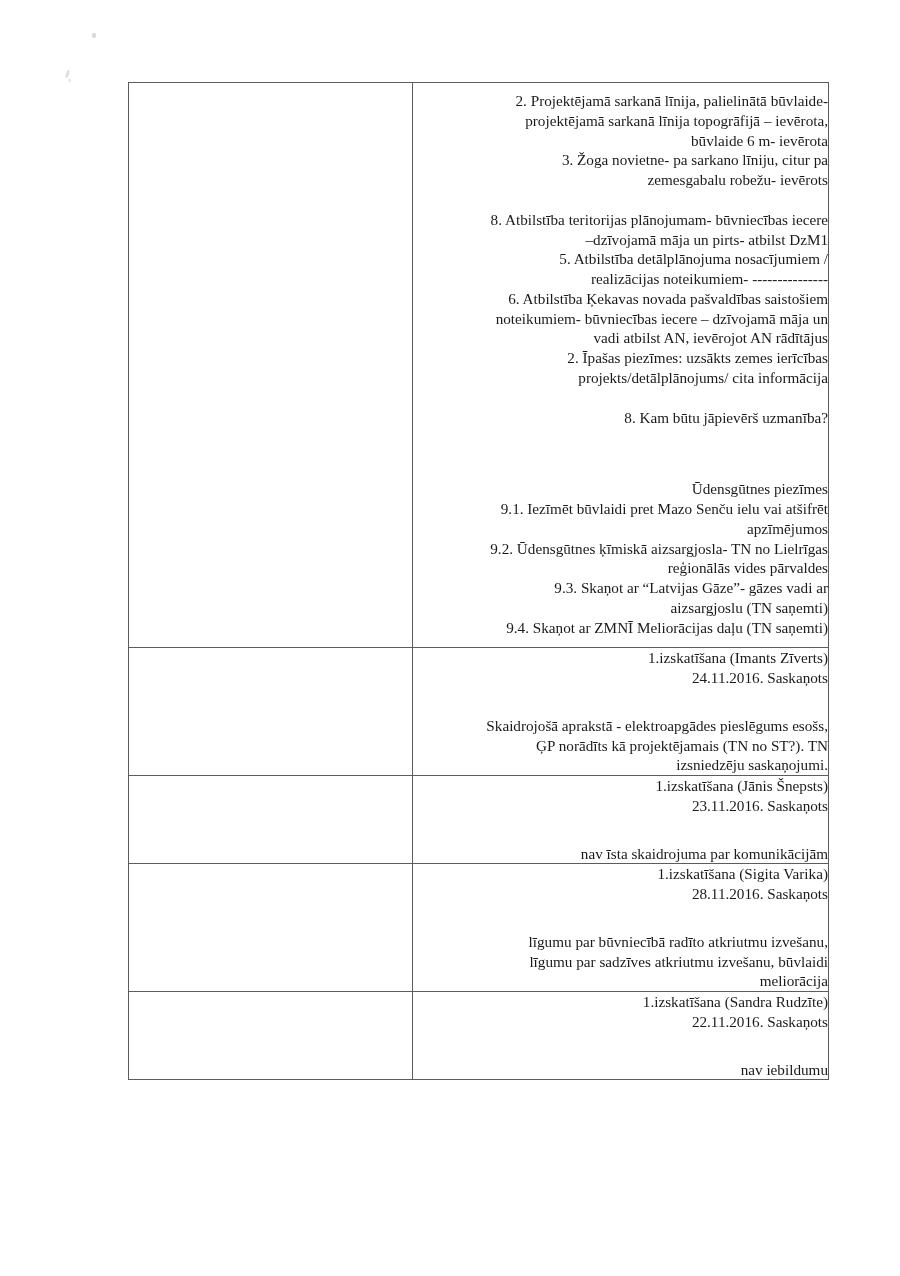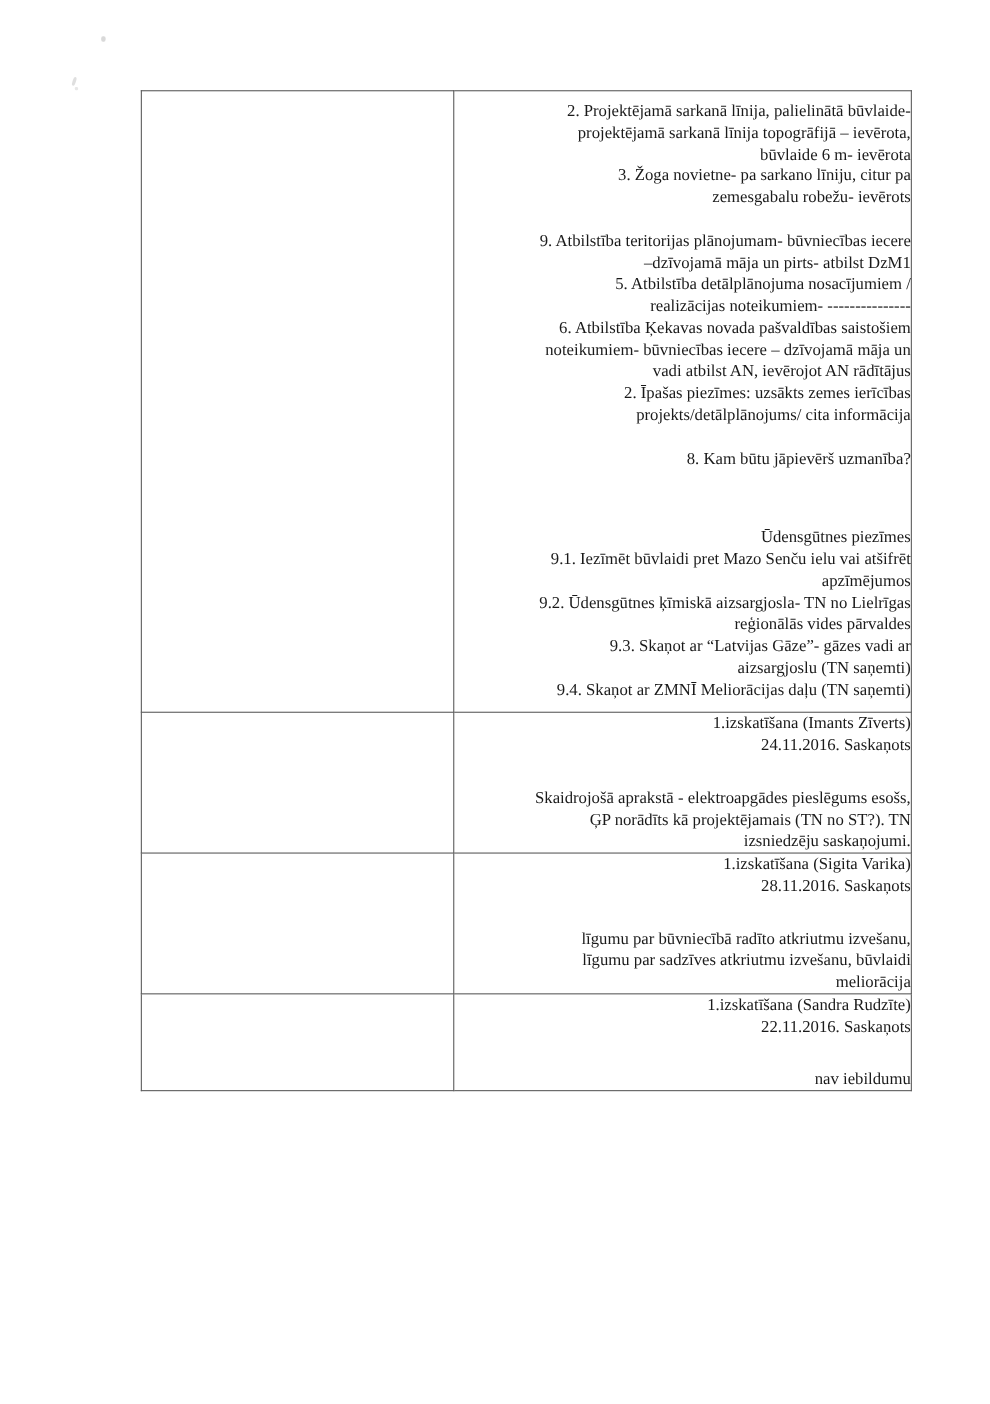--- a/index.html
+++ b/index.html
@@ -86,21 +86,21 @@
           <p class="line indent">2. Projektējamā sarkanā līnija, palielinātā būvlaide-</p>
           <p class="line">projektējamā sarkanā līnija topogrāfijā – ievērota,</p>
           <p class="line">būvlaide 6 m- ievērota</p>
           <p class="line indent">3. Žoga novietne- pa sarkano līniju, citur pa</p>
           <p class="line">zemesgabalu robežu- ievērots</p>
         </div>
 
         <div class="gap-md"></div>
 
         <div class="block">
-          <p class="line indent">9. Atbilstība teritorijas plānojumam- būvniecības iecere</p>
+          <p class="line indent">8. Atbilstība teritorijas plānojumam- būvniecības iecere</p>
           <p class="line">–dzīvojamā māja un pirts- atbilst DzM1</p>
           <p class="line indent">5. Atbilstība detālplānojuma nosacījumiem /</p>
           <p class="line">realizācijas noteikumiem- ---------------</p>
           <p class="line indent">6. Atbilstība Ķekavas novada pašvaldības saistošiem</p>
           <p class="line">noteikumiem- būvniecības iecere – dzīvojamā māja un</p>
           <p class="line">vadi atbilst AN, ievērojot AN rādītājus</p>
           <p class="line indent">2. Īpašas piezīmes: uzsākts zemes ierīcības</p>
           <p class="line">projekts/detālplānojums/ cita informācija</p>
         </div>
 
@@ -134,20 +134,33 @@
         </div>
         <div class="gap-xl"></div>
         <div class="block">
           <p class="line">Skaidrojošā aprakstā - elektroapgādes pieslēgums esošs,</p>
           <p class="line">ĢP norādīts kā projektējamais (TN no ST?). TN</p>
           <p class="line">izsniedzēju saskaņojumi.</p>
         </div>
       </td>
     </tr>
 
+    <tr>
+      <td class="cell-left"></td>
+      <td class="cell-right">
+        <div class="block">
+          <p class="line">1.izskatīšana (Jānis Šnepsts)</p>
+          <p class="line">23.11.2016. Saskaņots</p>
+        </div>
+        <div class="gap-xl"></div>
+        <div class="block">
+          <p class="line">nav īsta skaidrojuma par komunikācijām</p>
+        </div>
+      </td>
+    </tr>
 
     <tr>
       <td class="cell-left"></td>
       <td class="cell-right">
         <div class="block">
           <p class="line">1.izskatīšana (Sigita Varika)</p>
           <p class="line">28.11.2016. Saskaņots</p>
         </div>
         <div class="gap-xl"></div>
         <div class="block">

